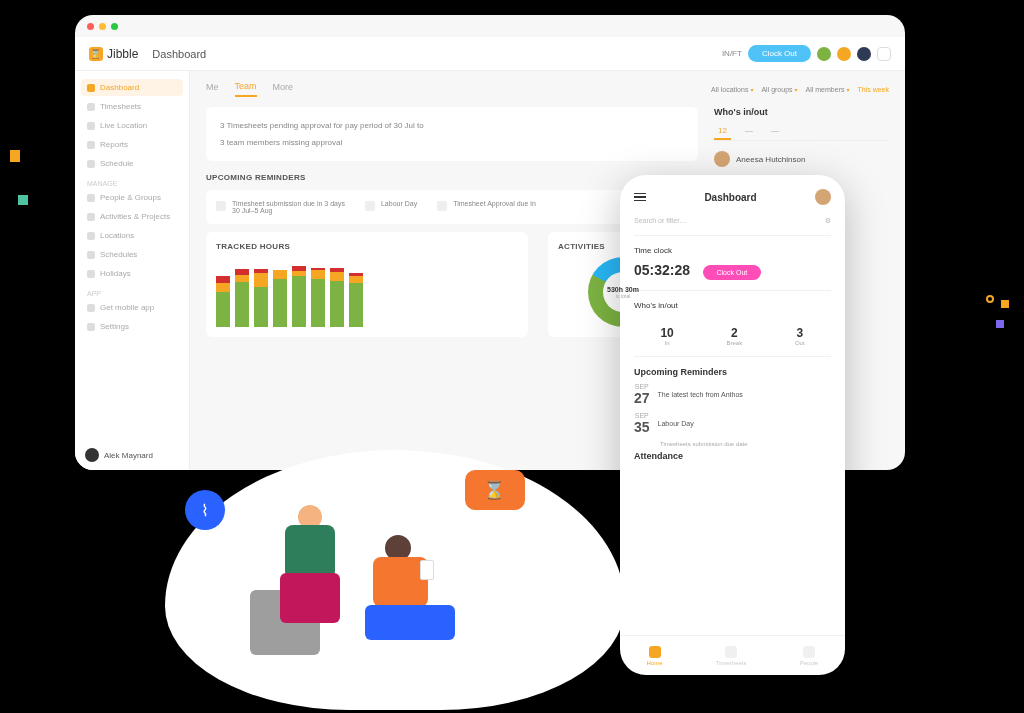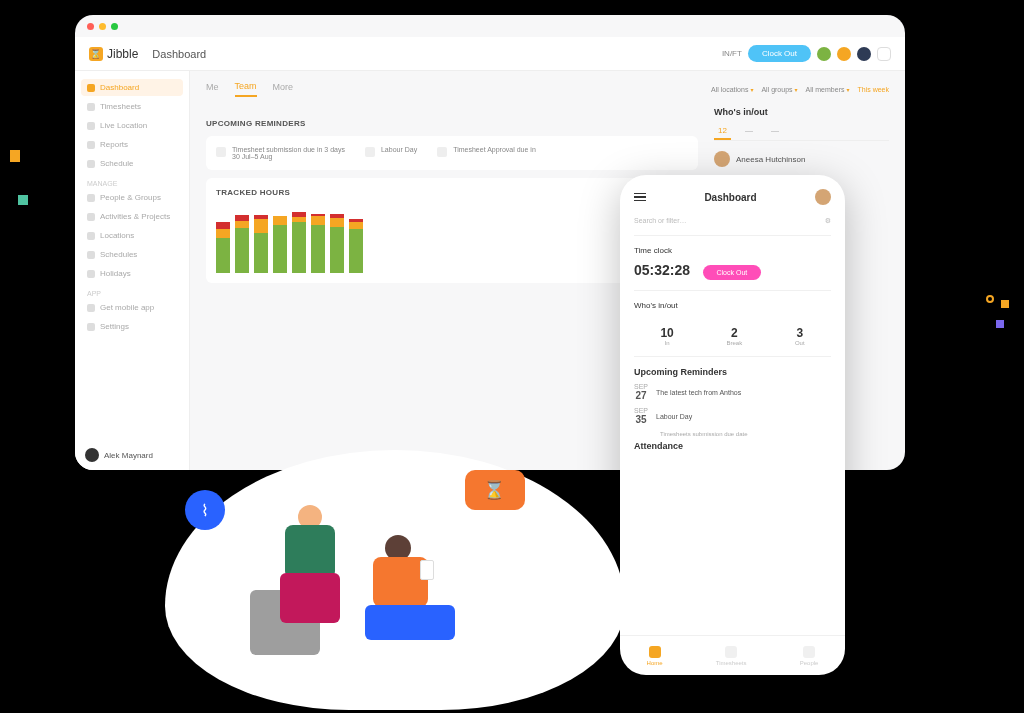--- a/index.html
+++ b/index.html
@@ -107,21 +107,21 @@
 .m-card-title { font-size:8px; color:#333; margin-bottom:6px;}
 .m-time { font-size:14px; font-weight:700; color:#333;}
 .m-clock-btn { display:inline-block; background:#ff4db8; color:#fff; font-size:7px; padding:4px 14px; border-radius:10px; margin-left:8px;}
 .m-who-row { display:flex; justify-content:space-around; margin-top:16px;}
 .m-who-col { text-align:center;}
 .m-who-num { font-size:12px; font-weight:700; color:#333;}
 .m-who-lbl { font-size:6px; color:#aaa;}
 .m-rem-title { font-size:9px; font-weight:700; color:#333; margin:10px 0 6px;}
 .m-rem-item { display:flex; gap:8px; font-size:7px; color:#888; margin-bottom:6px; align-items:center;}
 .m-rem-date { display:flex; flex-direction:column; align-items:center; color:#aaa;}
-.m-rem-day { font-size:10px; font-weight:700; color:#555;}
+.m-rem-day { font-size:14px; font-weight:700; color:#555;}
 .m-rem-text { color:#555;}
 .m-rem-sub { font-size:6px; color:#aaa; margin-left:26px;}
 .m-tabbar { position:absolute; bottom:0; left:0; right:0; height:40px; display:flex; justify-content:space-around; align-items:center; border-top:1px solid #f0f0f0; font-size:6px; color:#ccc;}
 .m-tab { display:flex; flex-direction:column; align-items:center; gap:2px;}
 .m-tab.active { color:#f5a623;}
 .m-tab-ic { width:12px; height:12px; background:currentColor; opacity:0.3; border-radius:3px;}
 .m-tab.active .m-tab-ic { opacity:1;}
 
 
 .illus { position:absolute; left:165px; top:450px; width:460px; height:260px; }
@@ -246,20 +246,24 @@
           <div class="filter">
               <span>All members</span>
               <span class="chev">▾</span>
             </div>
           <div class="date-range">This week</div>
         </div>
       </div>
 
       <div class="content-row">
         <div class="col-main">
+          <div class="notice-box">
+            <div class="notice-item">3 Timesheets pending approval for pay period of 30 Jul to</div>
+            <div class="notice-item">3 team members missing approval</div>
+          </div>
 
           <div class="section-title">Upcoming Reminders</div>
           <div class="reminders">
             <div class="rem-item">
                 <div class="rem-ic"></div>
                 <div>
                   <div>Timesheet submission due in 3 days</div>
                   <div>30 Jul–5 Aug</div>
                 </div>
               </div>
@@ -314,20 +318,29 @@
                       <div class="bar-seg r" style="height: 3.5px;"></div>
                     </div>
                     <div class="bar">
                       <div class="bar-seg g" style="height: 43.75px;"></div>
                       <div class="bar-seg y" style="height: 7px;"></div>
                       <div class="bar-seg r" style="height: 3.5px;"></div>
                     </div>
                   </div>
               </div>
             </div>
+            <div class="act-card">
+              <div class="section-title" style="margin:0 0 6px;align-self:flex-start">Activities</div>
+              <div class="donut">
+                <div class="donut-label">
+                    <span>530h 30m</span>
+                    <span class="donut-sub">in total</span>
+                  </div>
+              </div>
+            </div>
           </div>
         </div>
 
         <div class="col-side">
           <div class="who-title">Who's in/out</div>
           <div class="who-tabs">
             <div class="who-tab active">12</div>
             <div class="who-tab">—</div>
             <div class="who-tab">—</div>
           </div>

